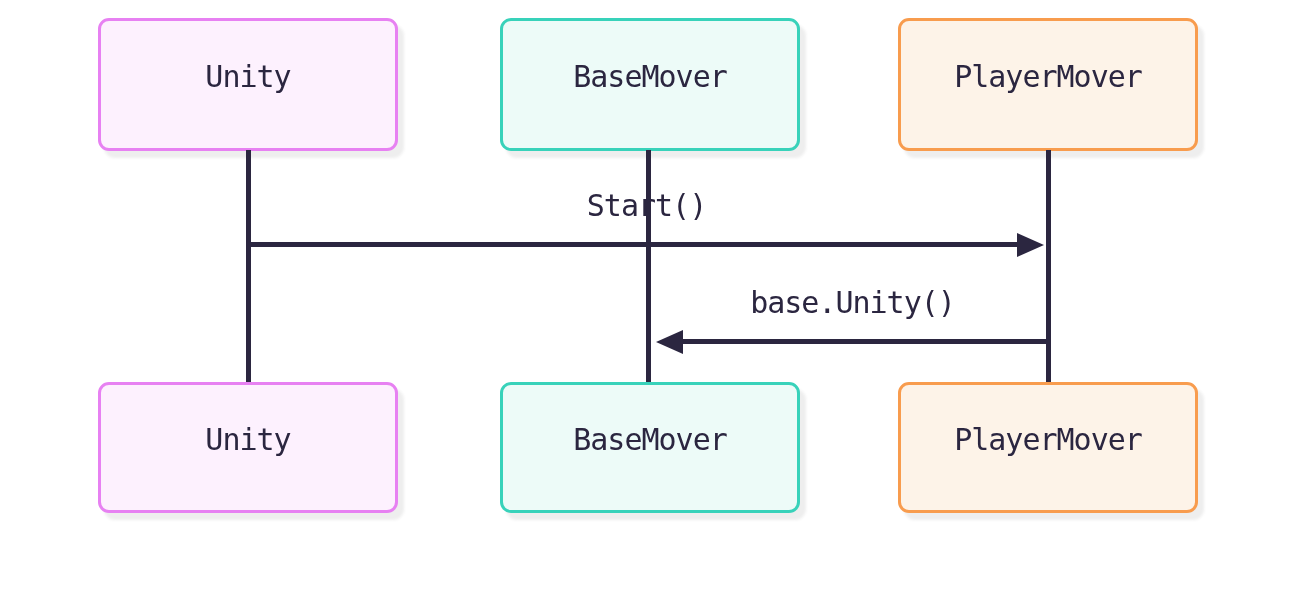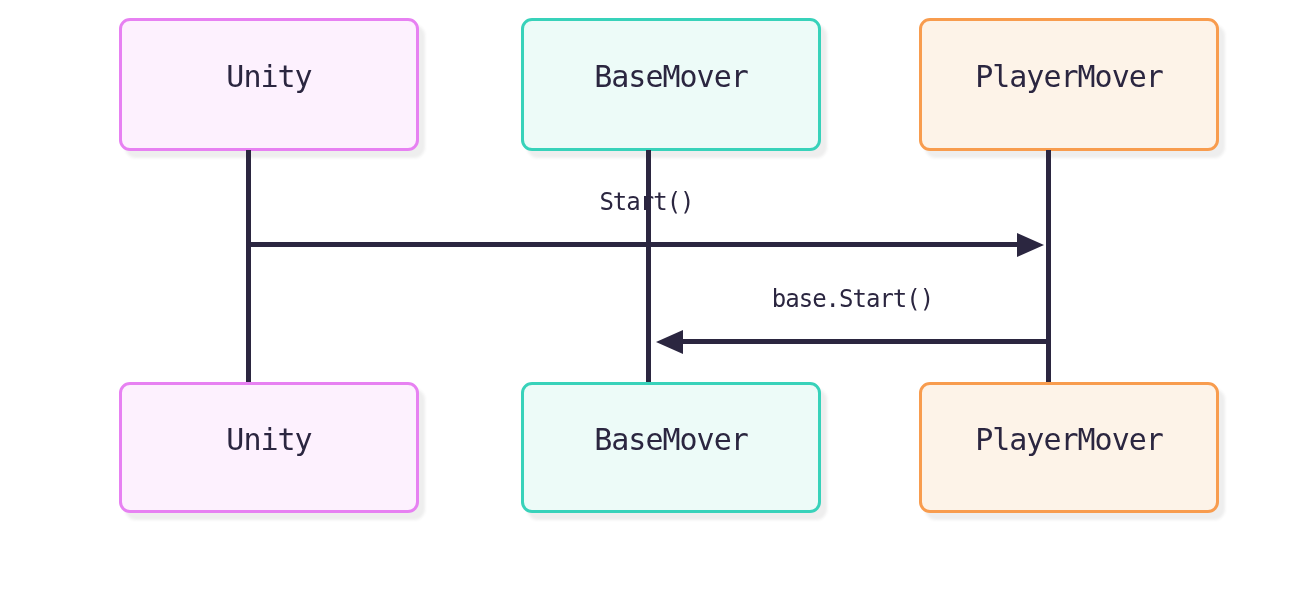--- a/index.html
+++ b/index.html
@@ -24,21 +24,20 @@
     border-style: solid;
     border-radius: 11px;
     box-shadow: 6px 7px 3px rgba(40, 40, 40, 0.08);
     display: flex;
     align-items: center;
     justify-content: center;
     padding-bottom: 16px;
     font-size: 30px;
     font-weight: 500;
     letter-spacing: -1px;
-    margin-left: 21px;
   }
   .row-top { top: 18px; height: 133px; }
   .row-bottom { top: 382px; height: 131px; }
   .actor-unity {
     border-color: var(--unity-border, #e781f2);
     background: var(--unity-fill, #fdf1fe);
   }
   .actor-basemover {
     border-color: var(--basemover-border, #38d2ba);
     background: var(--basemover-fill, #edfbf8);
@@ -83,21 +82,21 @@
     border-left: 27px solid var(--line-color, #2b2640);
   }
   .arrowhead-left {
     left: 656px; top: 330px;
     border-right: 27px solid var(--line-color, #2b2640);
   }
 
   .msg-label {
     position: absolute;
     text-align: center;
-    font-size: 24px;
+    font-size: 30px;
     font-weight: 500;
     letter-spacing: -1px;
   }
   .msg-label-1 { left: 249px; top: 188px; width: 795px; }
   .msg-label-2 { left: 657px; top: 285px; width: 391px; }
 </style>
 </head>
 <body>
 
 <div class="canvas">
@@ -113,21 +112,21 @@
   </div>
 
   <div class="lifeline lifeline-unity"></div>
   <div class="lifeline lifeline-basemover"></div>
   <div class="lifeline lifeline-playermover"></div>
 
   <div class="msg-label msg-label-1">Start()</div>
   <div class="msg-line msg-line-1"></div>
   <div class="arrowhead arrowhead-right"></div>
 
-  <div class="msg-label msg-label-2">base.Start()</div>
+  <div class="msg-label msg-label-2">base.Unity()</div>
   <div class="msg-line msg-line-2"></div>
   <div class="arrowhead arrowhead-left"></div>
 
   <div class="actor-box row-bottom col-unity actor-unity">
     <span>Unity</span>
   </div>
   <div class="actor-box row-bottom col-basemover actor-basemover">
     <span>BaseMover</span>
   </div>
   <div class="actor-box row-bottom col-playermover actor-playermover">

